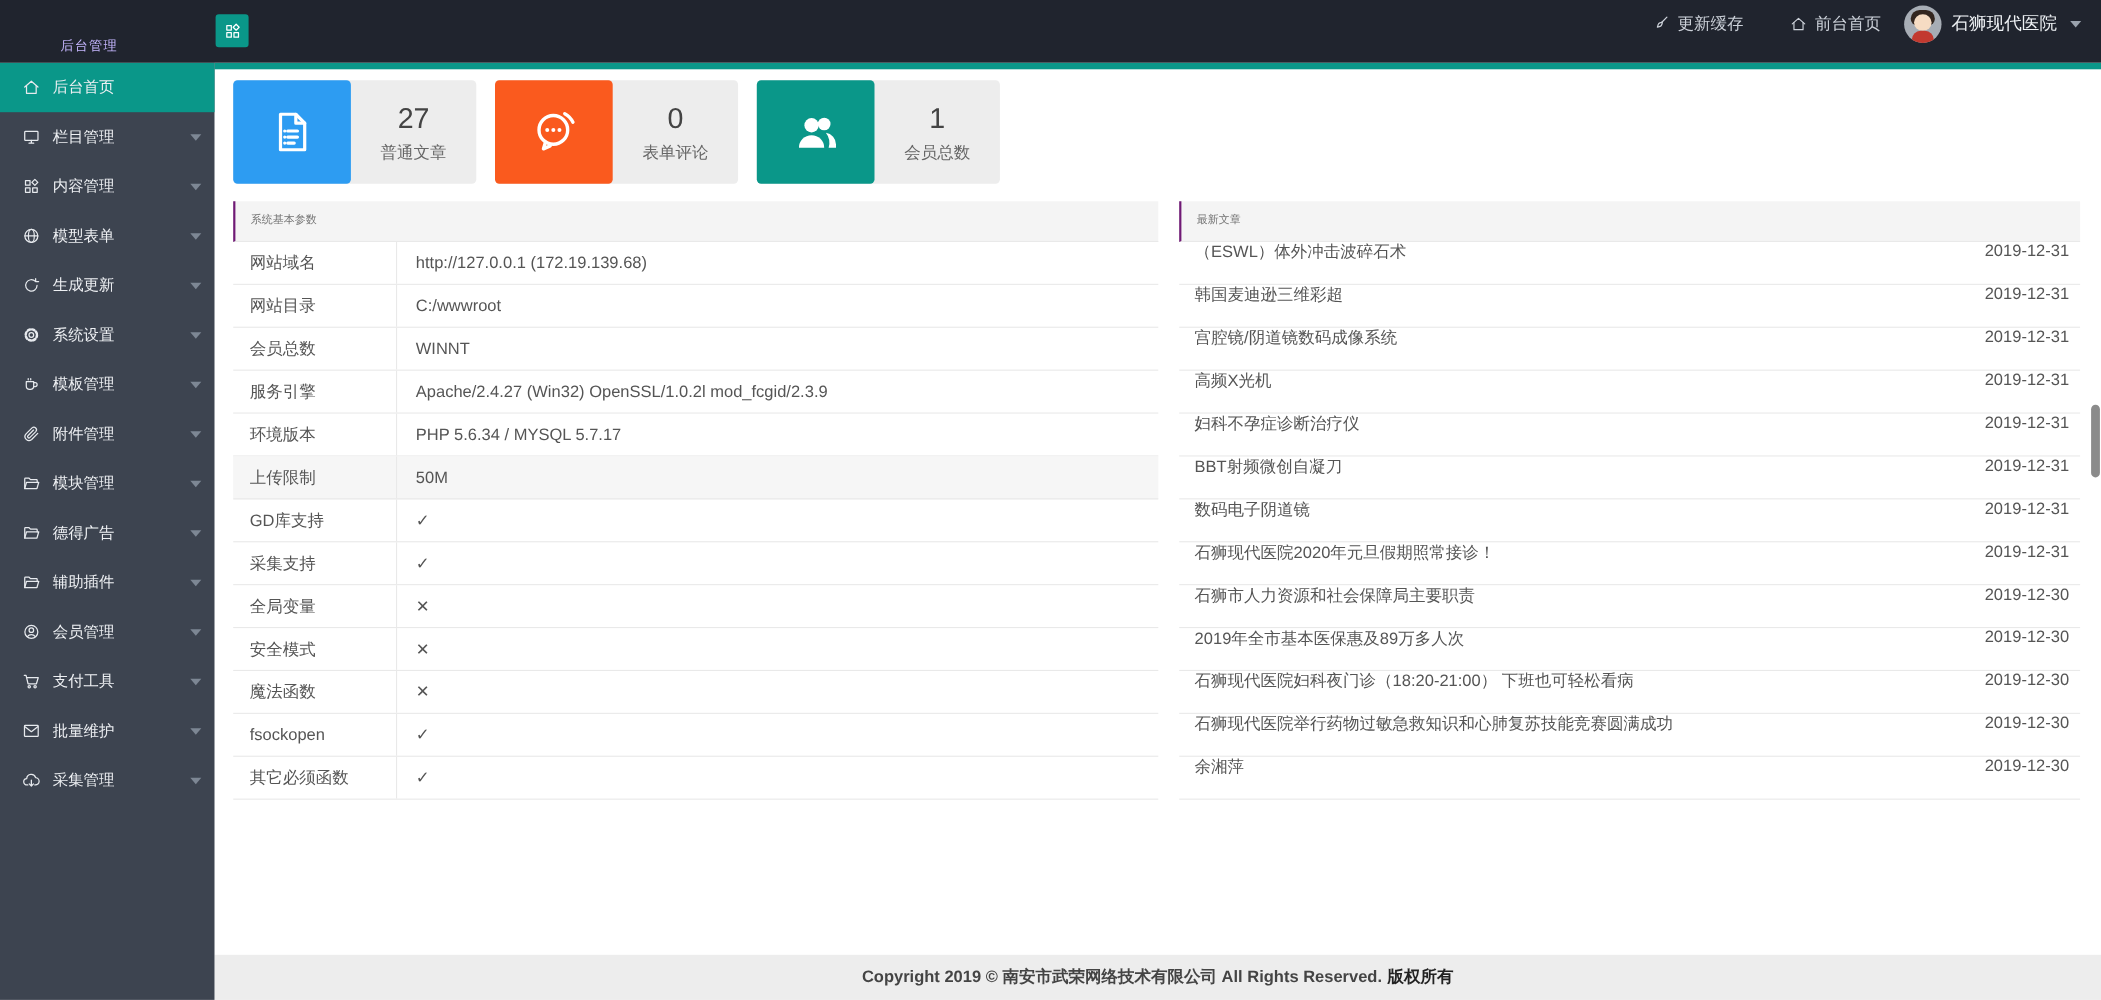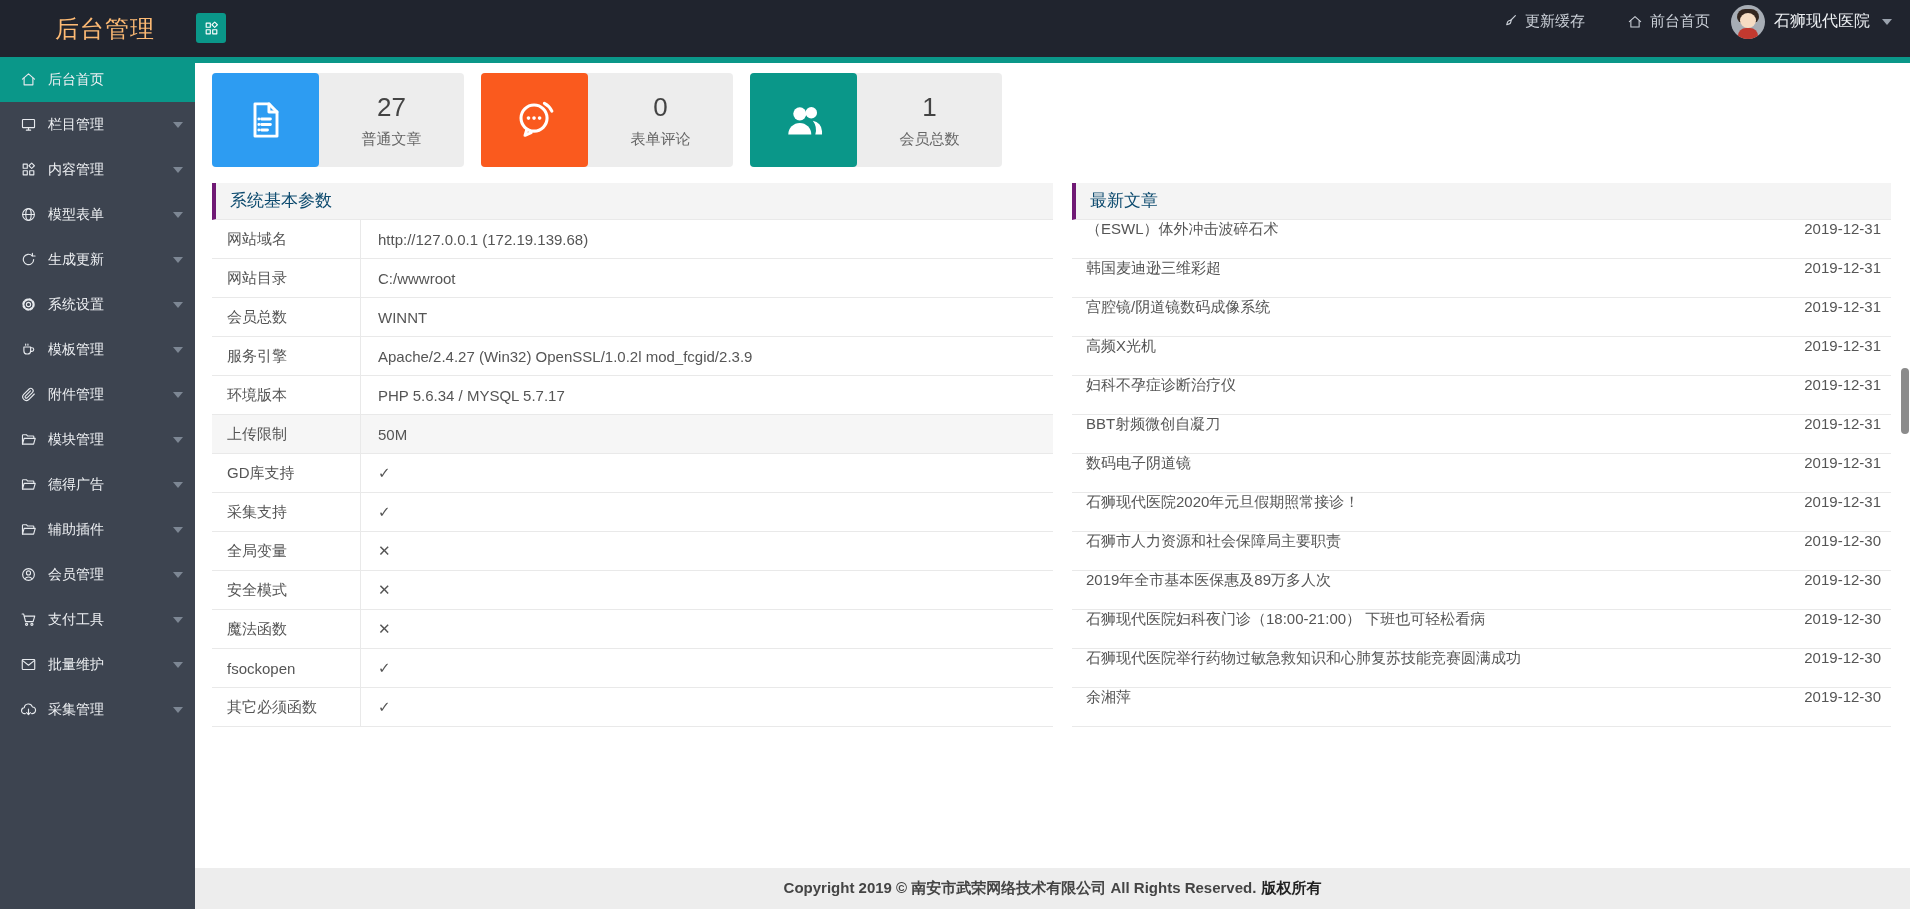--- a/index.html
+++ b/index.html
@@ -3,21 +3,21 @@
 <meta charset="utf-8">
 <style>
   * { margin:0; padding:0; box-sizing:border-box; }
   html,body { width:1910px; height:909px; font-family:"Liberation Sans","DejaVu Sans",sans-serif; background:#fff; overflow:hidden; }
   body { position:relative; }
 
   svg.ic { fill:none; stroke:currentColor; stroke-width:1.6; stroke-linecap:round; stroke-linejoin:round; display:block; }
 
   
   .topbar { position:absolute; left:0; top:0; width:1910px; height:57px; background:#20242e; z-index:20; }
-  .tb-title { position:absolute; left:55px; top:0; line-height:57px; color:#fdba74; font-size:24px; letter-spacing:1px; }
+  .tb-title { position:absolute; left:55px; top:13px; line-height:57px; color:#c4b5fd; font-size:12px; letter-spacing:1px; }
   .tb-appbtn { position:absolute; left:196px; top:13px; width:30px; height:30px; background:#0a9789; border-radius:3px; color:#fff; display:flex; align-items:center; justify-content:center; cursor:pointer; }
   .tb-right { position:absolute; right:18px; top:0; height:43px; display:flex; align-items:center; color:#ccd1d9; font-size:15px; }
   .tb-link { display:flex; align-items:center; gap:7px; cursor:pointer; color:#ccd1d9; }
   .tb-link.uc { margin-right:42px; }
   .tb-link.fh { margin-right:21px; }
   .avatar { width:34px; height:34px; border-radius:50%; background:#a7adb5; position:relative; overflow:hidden; margin-right:9px; flex:none; }
   .avatar .hair { position:absolute; left:6px; top:4px; width:22px; height:14px; background:#33261f; border-radius:11px 11px 8px 8px; }
   .avatar .face { position:absolute; left:9px; top:8px; width:16px; height:15px; background:#f6dcc3; border-radius:50%; }
   .avatar .shirt { position:absolute; left:7px; top:23px; width:20px; height:12px; background:#c2392f; border-radius:8px 8px 0 0; }
   .tb-user { color:#eef1f4; font-size:16px; }
@@ -27,29 +27,29 @@
   
   .sidebar { position:absolute; left:0; top:57px; width:195px; height:852px; background:#3d4450; z-index:10; }
   .side-item { height:45px; display:flex; align-items:center; padding:0 12px 0 20px; color:#eef0f3; font-size:14px; cursor:pointer; }
   .side-item .sicon { width:17px; height:17px; margin-right:11px; flex:none; color:#e7eaee; }
   .side-item .slabel { flex:1; }
   .side-item.active { background:#0a9789; }
 
   
   .content { position:absolute; left:195px; top:57px; width:1715px; height:852px; background:#fff; border-top:6px solid #0a9789; }
   .cards { display:flex; gap:17px; margin:10px 0 0 17px; }
-  .card { width:252px; height:94px; background:#ededed; border-radius:4px; display:flex; cursor:pointer; }
+  .card { width:221px; height:94px; background:#ededed; border-radius:4px; display:flex; cursor:pointer; }
   .card .cbox { width:107px; height:94px; border-radius:4px; color:#fff; display:flex; align-items:center; justify-content:center; flex:none; }
   .card .cinfo { flex:1; display:flex; flex-direction:column; align-items:center; justify-content:center; gap:7px; }
   .card .cnum { font-size:26px; color:#444; }
   .card .clab { font-size:15px; color:#666; }
 
   .panels { display:flex; gap:19px; margin:16px 0 0 17px; }
   .panel { background:#fff; }
-  .panel-hd { height:37px; line-height:36px; background:#f4f4f4; border-left:4px solid #701a75; border-bottom:1px solid #e9e9e9; padding-left:14px; font-size:17px; color:#0c4a6e; }
+  .panel-hd { height:37px; line-height:36px; background:#f4f4f4; border-left:2px solid #701a75; border-bottom:1px solid #e9e9e9; padding-left:14px; font-size:10px; color:#737373; }
   .p-left { width:841px; }
   .p-right { width:819px; }
   .srow { height:39px; display:flex; align-items:stretch; border-bottom:1px solid #e9e9e9; font-size:15px; color:#555; }
   .srow.shaded { background:#f6f6f6; }
   .srow .sl { width:149px; border-right:1px solid #e9e9e9; padding-left:15px; display:flex; align-items:center; flex:none; }
   .srow .sv { flex:1; padding-left:17px; display:flex; align-items:center; }
   .arow { height:39px; display:flex; align-items:flex-start; border-bottom:1px solid #e9e9e9; font-size:15px; color:#555; }
   .arow .at { flex:1; padding-left:14px; cursor:pointer; white-space:nowrap; overflow:hidden; }
   .arow .ad { padding-right:10px; color:#555; }
 
@@ -452,21 +452,21 @@
         </div>
       <div class="arow">
           <div class="at">石狮市人力资源和社会保障局主要职责</div>
           <div class="ad">2019-12-30</div>
         </div>
       <div class="arow">
           <div class="at">2019年全市基本医保惠及89万多人次</div>
           <div class="ad">2019-12-30</div>
         </div>
       <div class="arow">
-          <div class="at">石狮现代医院妇科夜门诊（18:00-21:00） 下班也可轻松看病</div>
+          <div class="at">石狮现代医院妇科夜门诊（18:20-21:00） 下班也可轻松看病</div>
           <div class="ad">2019-12-30</div>
         </div>
       <div class="arow">
           <div class="at">石狮现代医院举行药物过敏急救知识和心肺复苏技能竞赛圆满成功</div>
           <div class="ad">2019-12-30</div>
         </div>
       <div class="arow">
           <div class="at">余湘萍</div>
           <div class="ad">2019-12-30</div>
         </div>

